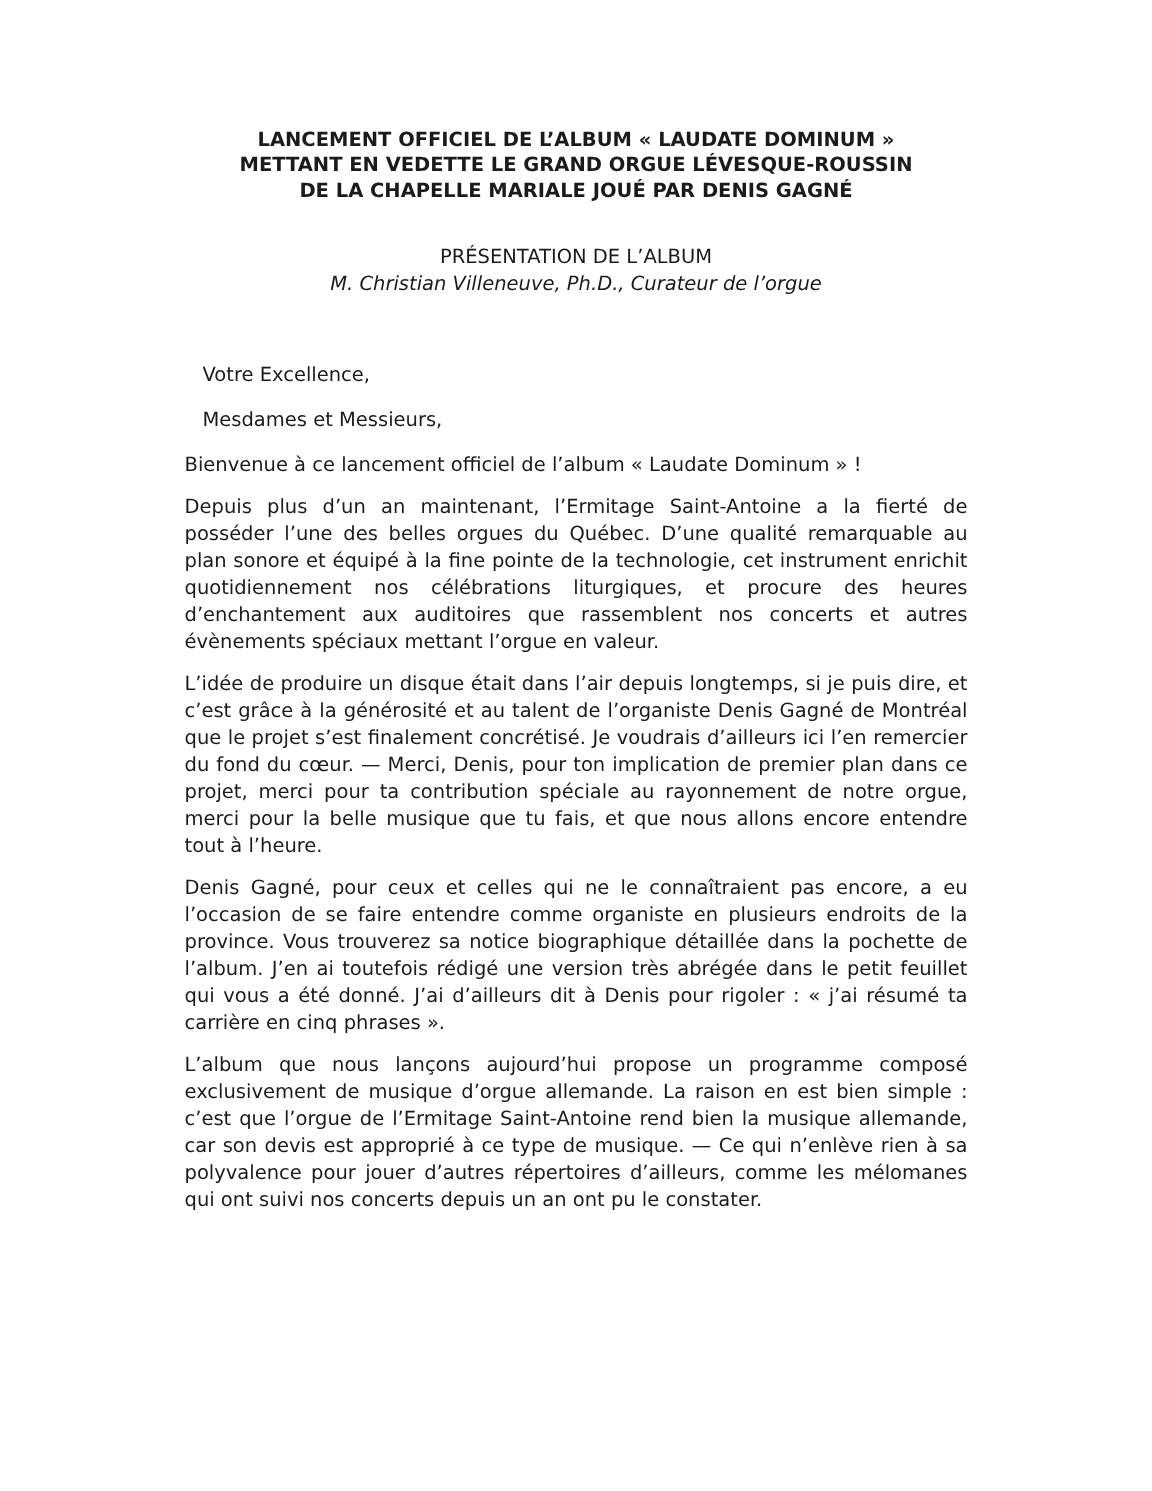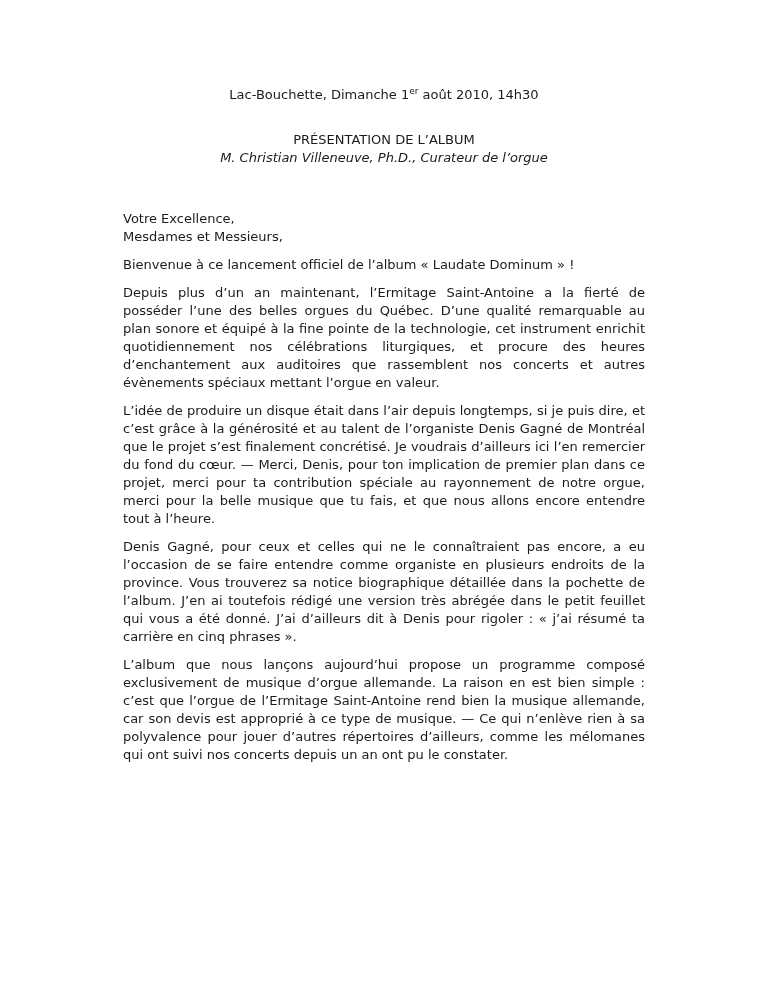--- a/index.html
+++ b/index.html
@@ -51,40 +51,44 @@
     line-height: 17.5px;
   }
   .presentation p { margin: 0; }
   .pres-by, .pres-author { font-style: italic; }
   
   .salutation {
     margin-top: 44px;
     font-size: 13px;
     line-height: 18px;
   }
-  .salutation p { margin: 0; }
+  .salutation p { margin: 12px; }
   
   .body-text {
     font-size: 13px;
     line-height: 18px;
   }
   .body-text p {
     margin: 10px 0 0 0;
   }
   .body-text p.justified {
     text-align: justify;
   }
 </style>
 </head>
 <body>
 
 <div class="page">
 
   <header class="title-block">
-    <p class="dateline"><span>Lac-Bouchette, Dimanche 1</span><sup>er</sup><span> août 2010, 14h30</span></p>
+    <h1 class="title">
+      <span class="title-line">LANCEMENT OFFICIEL DE L’ALBUM « LAUDATE DOMINUM »</span>
+      <span class="title-line">METTANT EN VEDETTE LE GRAND ORGUE LÉVESQUE-ROUSSIN</span>
+      <span class="title-line">DE LA CHAPELLE MARIALE JOUÉ PAR DENIS GAGNÉ</span>
+    </h1>
   </header>
 
   <section class="presentation">
     <p class="pres-heading">PRÉSENTATION DE L’ALBUM</p>
     <p class="pres-author">M. Christian Villeneuve, Ph.D., Curateur de l’orgue</p>
   </section>
 
   <section class="salutation">
     <p>Votre Excellence,</p>
     <p>Mesdames et Messieurs,</p>

